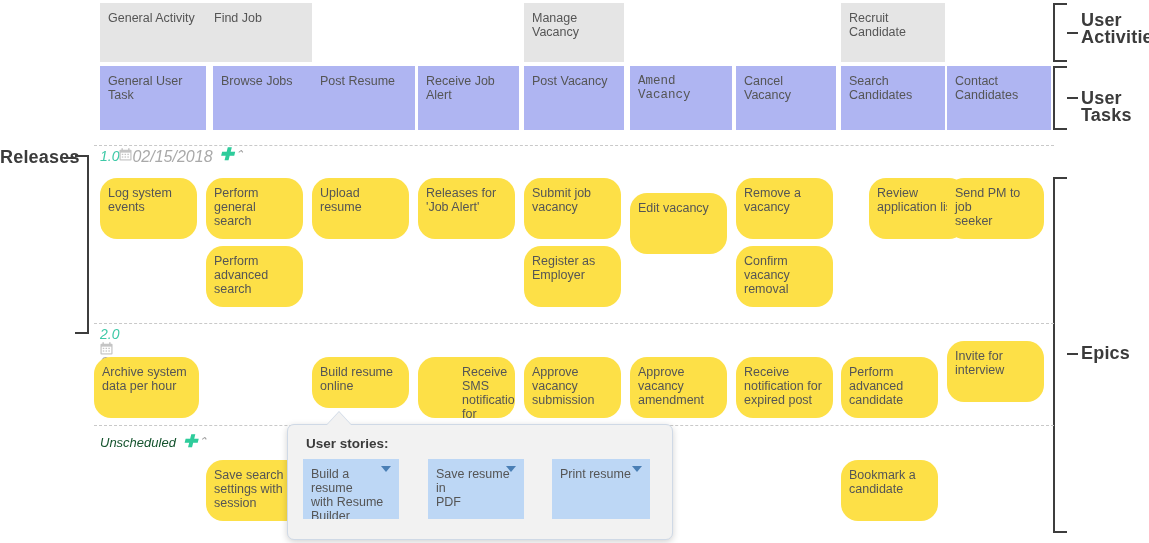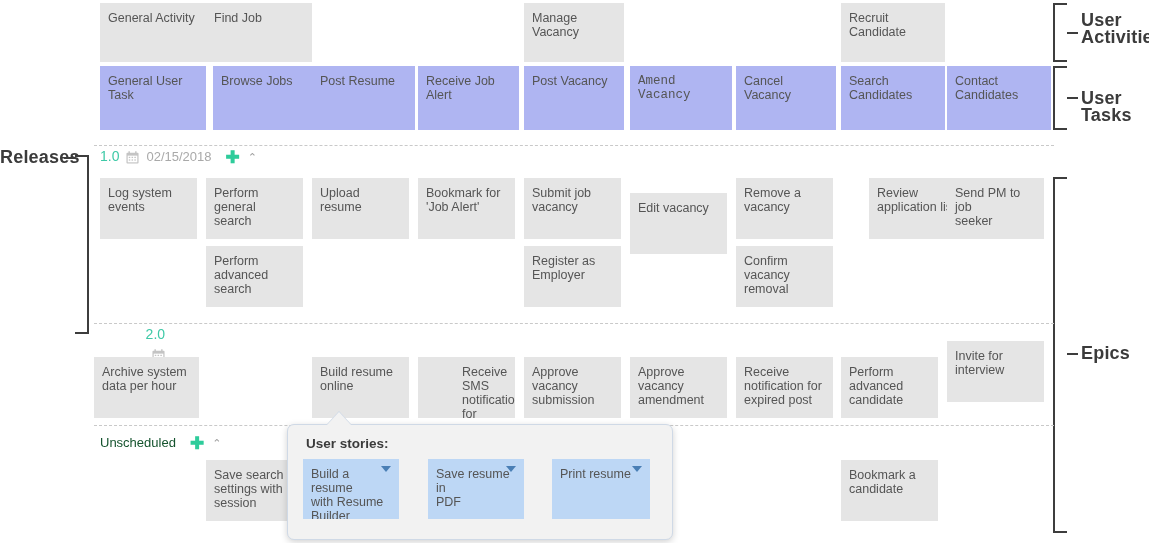--- a/index.html
+++ b/index.html
@@ -28,21 +28,21 @@
     box-sizing: border-box;
     padding: 8px 7px 4px 8px;
     font-size: 12.5px;
     line-height: 14px;
     color: #555555;
     overflow: hidden;
     white-space: pre-line;
   }
   .card.activity { background: #e5e5e5; }
   .card.task     { background: #afb5f2; }
-  .card.epic     { background: #e5e5e5; }
+  .card.epic     { background: #fde047; border-radius: 17px; }
   .card.story    { background: #bdd7f5; }
 
   
   .side-label {
     position: absolute;
     font-size: 18px;
     font-weight: bold;
     color: #3b3b3b;
     line-height: 17px;
     letter-spacing: .2px;
@@ -70,35 +70,35 @@
 
   
   .divider {
     position: absolute;
     height: 0;
     border-top: 1.5px dashed #c9c9c9;
   }
   .release-head {
     position: absolute;
     display: flex;
-    align-items: flex-end;
-    gap: 7px;
+    align-items: flex-start;
     font-size: 13.5px;
     white-space: nowrap;
+    font-style: italic;
   }
   .rel-version { color: #3ec9a7; font-size: 14px; }
   .rel-cal {
     display: inline-block;
     width: 13px; height: 13px;
     position: relative;
     color: #b8b8b8;
     font-size: 14px;
     line-height: 13px;
   }
-  .rel-date { color: #a9a9a9; font-size: 13px; }
+  .rel-date { color: #a9a9a9; font-size: 16px; }
   .rel-plus {
     color: #2ecc9b;
     font-size: 17px;
     font-weight: bold;
     line-height: 13px;
     margin-left: 7px;
   }
   .rel-chev {
     color: #9e9e9e;
     font-size: 11px;
@@ -206,21 +206,21 @@
           </svg></span>
         <span class="rel-date">02/15/2018</span>
         <span class="rel-plus">✚</span>
         <span class="rel-chev">⌃</span>
       </div>
       <div class="card epic" style="left: 100px; top: 178px; width: 97px; height: 61px;">Log system
 events</div>
       <div class="card epic" style="left: 206px; top: 178px; width: 97px; height: 61px;">Perform
 general search</div>
       <div class="card epic" style="left: 312px; top: 178px; width: 97px; height: 61px;">Upload resume</div>
-      <div class="card epic" style="left: 418px; top: 178px; width: 97px; height: 61px;">Bookmark for
+      <div class="card epic" style="left: 418px; top: 178px; width: 97px; height: 61px;">Releases for
 'Job Alert'</div>
       <div class="card epic" style="left: 524px; top: 178px; width: 97px; height: 61px;">Submit job
 vacancy</div>
       <div class="card epic" style="left: 630px; top: 178px; width: 97px; height: 61px; margin-top: 15px;">Edit vacancy</div>
       <div class="card epic" style="left: 736px; top: 178px; width: 97px; height: 61px;">Remove a
 vacancy</div>
       <div class="card epic" style="left: 841px; top: 178px; width: 97px; height: 61px; margin-left: 28px;">Review
 application list</div>
       <div class="card epic" style="left: 947px; top: 178px; width: 97px; height: 61px;">Send PM to job
 seeker</div>
@@ -246,21 +246,21 @@
             <rect x="3" y="9" width="1.6" height="1.4" fill="#c4c4c4"></rect>
             <rect x="6" y="9" width="1.6" height="1.4" fill="#c4c4c4"></rect>
             <rect x="9" y="9" width="1.6" height="1.4" fill="#c4c4c4"></rect>
           </svg></span>
         <span class="rel-date">02/28/2018</span>
         <span class="rel-plus">✚</span>
         <span class="rel-chev">⌃</span>
       </div>
       <div class="card epic" style="left: 94px; top: 357px; width: 105px; height: 61px;">Archive system
 data per hour</div>
-      <div class="card epic" style="left: 312px; top: 357px; width: 97px; height: 61px;">Build resume
+      <div class="card epic" style="left: 312px; top: 357px; width: 97px; height: 51px;">Build resume
 online</div>
       <div class="card epic" style="left: 418px; top: 357px; width: 97px; height: 61px; padding-left: 44px;">Receive SMS
 notification for
 Job Alert</div>
       <div class="card epic" style="left: 524px; top: 357px; width: 97px; height: 61px;">Approve
 vacancy
 submission</div>
       <div class="card epic" style="left: 630px; top: 357px; width: 97px; height: 61px;">Approve
 vacancy
 amendment</div>

